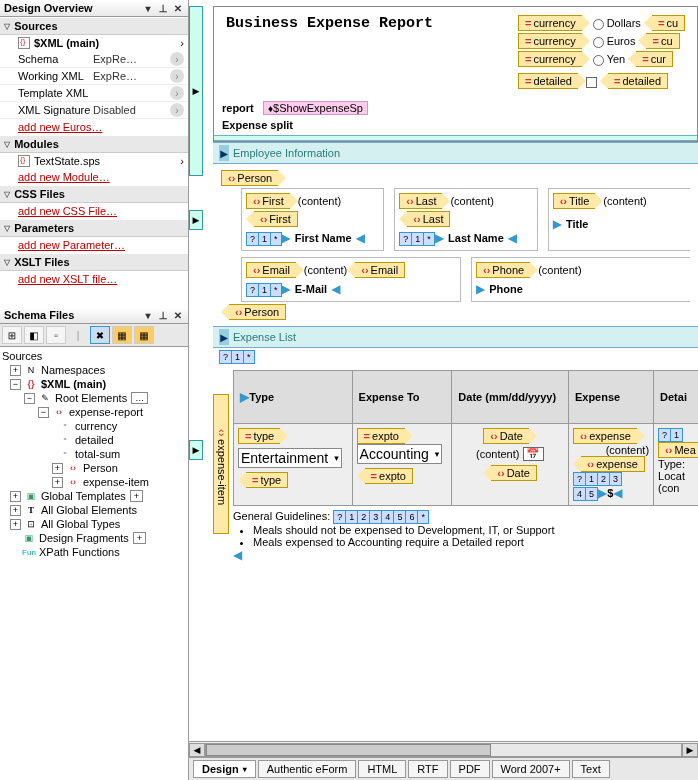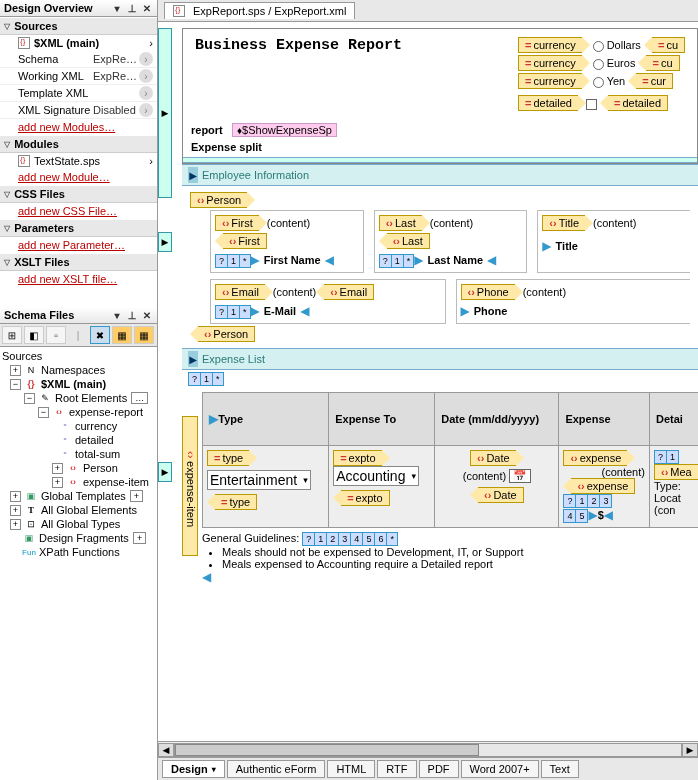--- a/index.html
+++ b/index.html
@@ -1,18 +1,18 @@
 <!DOCTYPE html>
 <html><head>
 <meta charset="utf-8">
 <style>
 * { box-sizing: border-box; margin: 0; padding: 0; font-family: Tahoma, Arial, sans-serif; font-size: 11px; }
 body { background: #fff; width: 698px; height: 780px; overflow: hidden; position: relative; }
 .app { display: flex; height: 100%; }
-.left-col { width: 158px; border-right: 1px solid #999; display: flex; flex-direction: column; }
+.left-col { width: 189px; border-right: 1px solid #999; display: flex; flex-direction: column; }
 .right-col { flex: 1; display: flex; flex-direction: column; overflow: hidden; }
 
 
 .panel-hdr { background: linear-gradient(#fff,#e8e8e8); border-bottom: 1px solid #999; padding: 2px 4px; display: flex; align-items: center; font-weight: bold; }
 .panel-hdr .spacer { flex: 1; }
 .hdr-icon { width: 12px; height: 12px; margin-left: 3px; cursor: pointer; display: inline-flex; align-items: center; justify-content: center; font-size: 10px; color: #333; }
 
 
 .do-section { background: #e8e8e8; padding: 2px 4px; font-weight: bold; display: flex; align-items: center; border-top: 1px solid #fff; border-bottom: 1px solid #ccc; }
 .do-section .tri { margin-right: 4px; color: #666; font-size: 8px; }
@@ -139,21 +139,21 @@
     <div class="do-row">
         <span class="lbl">Template XML</span>
         <span class="val"></span>
         <span class="go">›</span>
       </div>
     <div class="do-row">
         <span class="lbl">XML Signature</span>
         <span class="val">Disabled</span>
         <span class="go">›</span>
       </div>
-    <div class="do-link">add new Modules…</div>
+    <div class="do-link">add new Euros…</div>
     <div class="do-section">
         <span class="tri">▽</span>
         <span>Modules</span>
       </div>
     <div class="do-item">
         <span class="ic-xml"></span>
         <span>TextState.sps</span>
         <span class="go">›</span>
       </div>
     <div class="do-link">add new Module…</div>
@@ -273,26 +273,20 @@
         </div>
       <div class="tree-row">
           <span class="ind" style="width:20px"></span>
           <span class="ic ic-fn">Fun</span>
           <span>XPath Functions</span>
         </div>
     </div>
   </div>
 
   <div class="right-col">
-    <div class="doc-tab">
-      <div class="doc-tab-lbl">
-        <span class="ic-xml"></span>
-        <span>ExpReport.sps / ExpReport.xml</span>
-      </div>
-    </div>
 
     <div class="canvas">
       <div class="vmarker" style="top:6px;height:170px">▶</div>
       <div class="doc-frame">
         <div class="title-row">
           <div class="big-title">Business Expense Report</div>
           <div class="opts-col">
             <div class="opt-line"><span class="tag open">
                   <span class="eq">=</span>
                   <span>currency</span>

